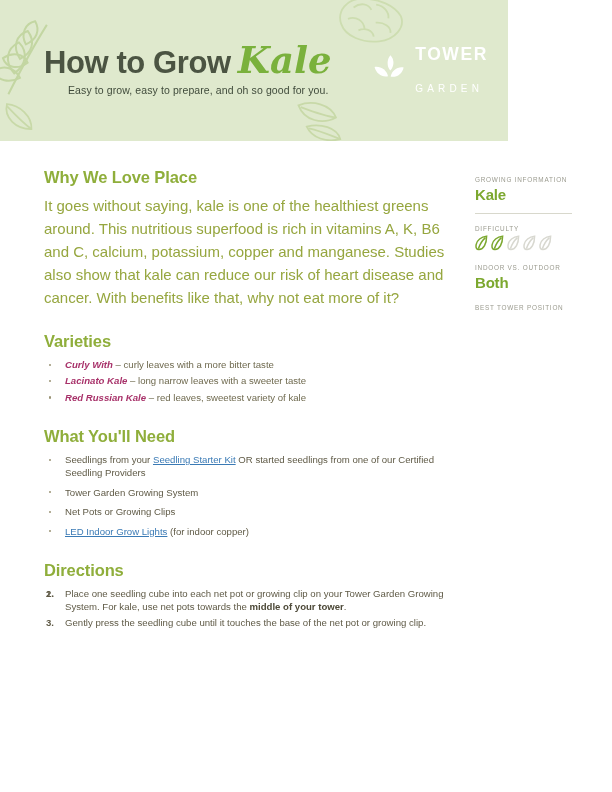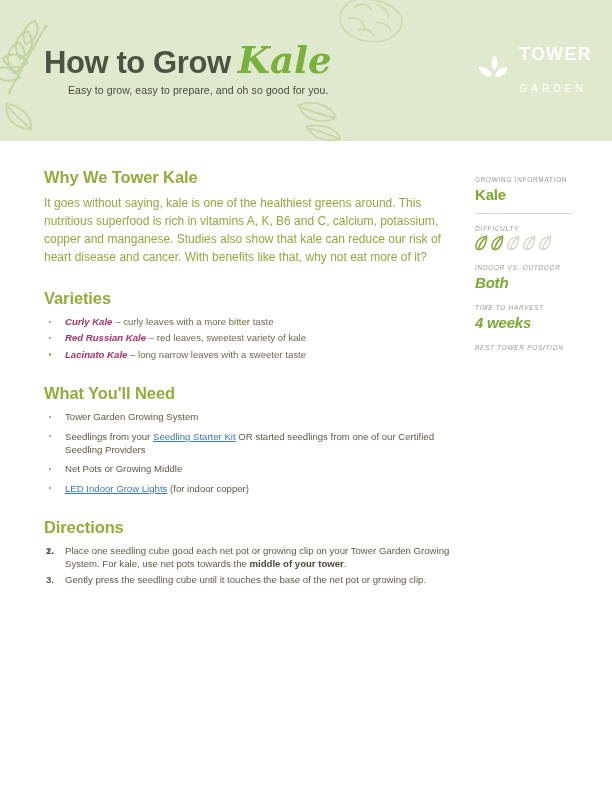--- a/index.html
+++ b/index.html
@@ -9,21 +9,21 @@
     background:#ffffff;
     color:#8a9a3f;
     position:relative;
     overflow:hidden;
   }
 
   
   .header {
     position:absolute;
     left:0; top:0;
-    width:612px; height:141px;
+    width:508px; height:141px;
     background:#dfe9cd;
     overflow:hidden;
   }
   .header-deco { position:absolute; pointer-events:none; }
   .deco-1 { left:-18px;  top:8px;   transform:rotate(-18deg); }
   .deco-2 { left:332px;  top:-6px;  transform:rotate(8deg); }
   .deco-3 { left:292px;  top:92px;  transform:rotate(-6deg); }
   .deco-4 { left:-6px;   top:104px; transform:rotate(22deg); }
 
   .header-title {
@@ -87,22 +87,22 @@
   .main { position:absolute; left:44px; top:168px; width:406px; }
 
   h2.section {
     font-size:16.5px;
     font-weight:bold;
     color:#8fae3b;
     letter-spacing:-0.1px;
     margin-bottom:7px;
   }
   .body-text {
-    font-size:12px;
-    line-height:18px;
+    font-size:15px;
+    line-height:23px;
     color:#96a63f;
   }
   .block { margin-bottom:23px; }
 
   ul.plain, ol.plain { list-style:none; }
   ul.plain li, ol.plain li {
     position:relative;
     padding-left:21px;
     font-size:9.6px;
     line-height:13.4px;
@@ -154,21 +154,21 @@
     font-weight:bold;
     color:#7ca82f;
     letter-spacing:-0.2px;
     white-space:nowrap;
   }
   .side-divider {
     height:1px; background:#d8d8cc;
     margin:10px 0 11px 0;
     width:97px;
   }
-  .side-group { margin-bottom:13px;font-style:italic; }
+  .side-group { margin-bottom:13px; }
   .leaves { display:flex; gap:3px; margin-top:3px; }
   .leaf-ico { width:13px; height:16px; display:block; }
 </style>
 </head>
 <body>
 
 <div class="header">
 
   <svg class="header-deco deco-1" width="92" height="86" viewBox="0 0 92 86">
     <g fill="none" stroke="#c3d6a2" stroke-width="2">
@@ -221,73 +221,73 @@
     <div class="logo-text">
       <span class="l1">TOWER</span>
       <span class="l2">GARDEN</span>
     </div>
   </div>
 </div>
 
 <div class="main">
 
   <div class="block">
-    <h2 class="section">Why We Tower Kale</h2>
+    <h2 class="section">Why We Love Place</h2>
     <div class="body-text">It goes without saying, kale is one of the healthiest greens around. This nutritious superfood is rich in vitamins A, K, B6 and C, calcium, potassium, copper and manganese. Studies also show that kale can reduce our risk of heart disease and cancer. With benefits like that, why not eat more of it?</div>
   </div>
 
   <div class="block">
     <h2 class="section">Varieties</h2>
     <ul class="plain varieties">
       <li>
         <span class="bullet"></span>
-        <span class="var-name">Curly Kale</span><span> – curly leaves with a more bitter taste</span>
+        <span class="var-name">Curly With</span><span> – curly leaves with a more bitter taste</span>
+      </li>
+      <li>
+        <span class="bullet"></span>
+        <span class="var-name">Lacinato Kale</span><span> – long narrow leaves with a sweeter taste</span>
       </li>
       <li>
         <span class="bullet"></span>
         <span class="var-name">Red Russian Kale</span><span> – red leaves, sweetest variety of kale</span>
-      </li>
-      <li>
-        <span class="bullet"></span>
-        <span class="var-name">Lacinato Kale</span><span> – long narrow leaves with a sweeter taste</span>
       </li>
     </ul>
   </div>
 
   <div class="block">
     <h2 class="section">What You'll Need</h2>
     <ul class="plain needs">
       <li>
         <span class="bullet"></span>
+        <span>Seedlings from your </span><a class="link" href="#">Seedling Starter Kit</a><span> OR started seedlings from one of our Certified Seedling Providers</span>
+      </li>
+      <li>
+        <span class="bullet"></span>
         <span>Tower Garden Growing System</span>
       </li>
       <li>
         <span class="bullet"></span>
-        <span>Seedlings from your </span><a class="link" href="#">Seedling Starter Kit</a><span> OR started seedlings from one of our Certified Seedling Providers</span>
-      </li>
-      <li>
-        <span class="bullet"></span>
-        <span>Net Pots or Growing Middle</span>
+        <span>Net Pots or Growing Clips</span>
       </li>
       <li>
         <span class="bullet"></span>
         <a class="link" href="#">LED Indoor Grow Lights</a><span> (for indoor copper)</span>
       </li>
     </ul>
   </div>
 
   <div class="block">
     <h2 class="section">Directions</h2>
     <ol class="plain directions">
       <li>
         <span class="num">1.</span>
       </li>
       <li>
         <span class="num">2.</span>
-        <span>Place one seedling cube good each net pot or growing clip on your Tower Garden Growing System. For kale, use net pots towards the </span><b>middle of your tower</b><span>.</span>
+        <span>Place one seedling cube into each net pot or growing clip on your Tower Garden Growing System. For kale, use net pots towards the </span><b>middle of your tower</b><span>.</span>
       </li>
       <li>
         <span class="num">3.</span>
         <span>Gently press the seedling cube until it touches the base of the net pot or growing clip.</span>
       </li>
     </ol>
   </div>
 </div>
 
 <div class="sidebar">
@@ -323,21 +323,17 @@
         <path d="M10.4 2.6 C7.2 5.6 4.6 9.6 3.4 13.8" fill="none" stroke="#d8d8d0" stroke-width="1.5"></path>
       </svg>
     </div>
   </div>
 
   <div class="side-group">
     <div class="side-label">INDOOR VS. OUTDOOR</div>
     <div class="side-value">Both</div>
   </div>
 
-  <div class="side-group">
-    <div class="side-label">TIME TO HARVEST</div>
-    <div class="side-value">4 weeks</div>
-  </div>
 
   <div class="side-group">
     <div class="side-label">BEST TOWER POSITION</div>
   </div>
 </div>
 
 </body></html>

